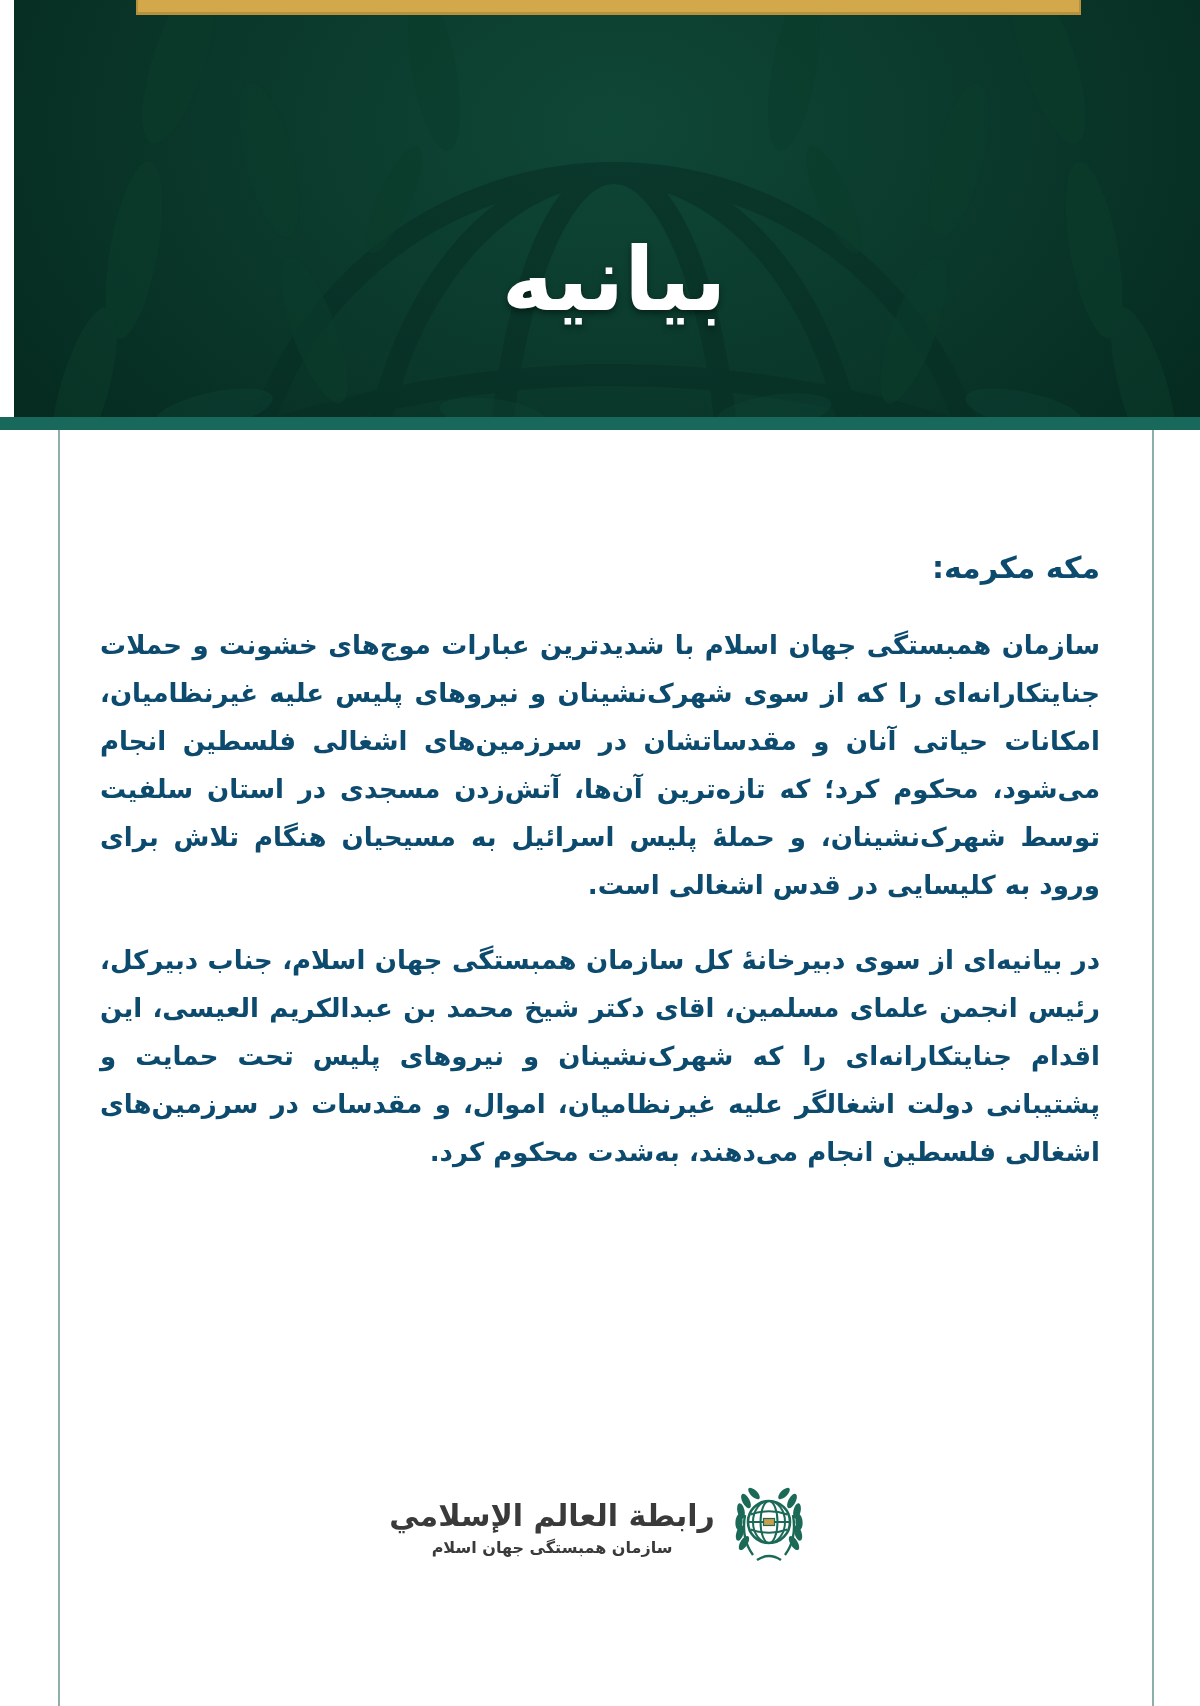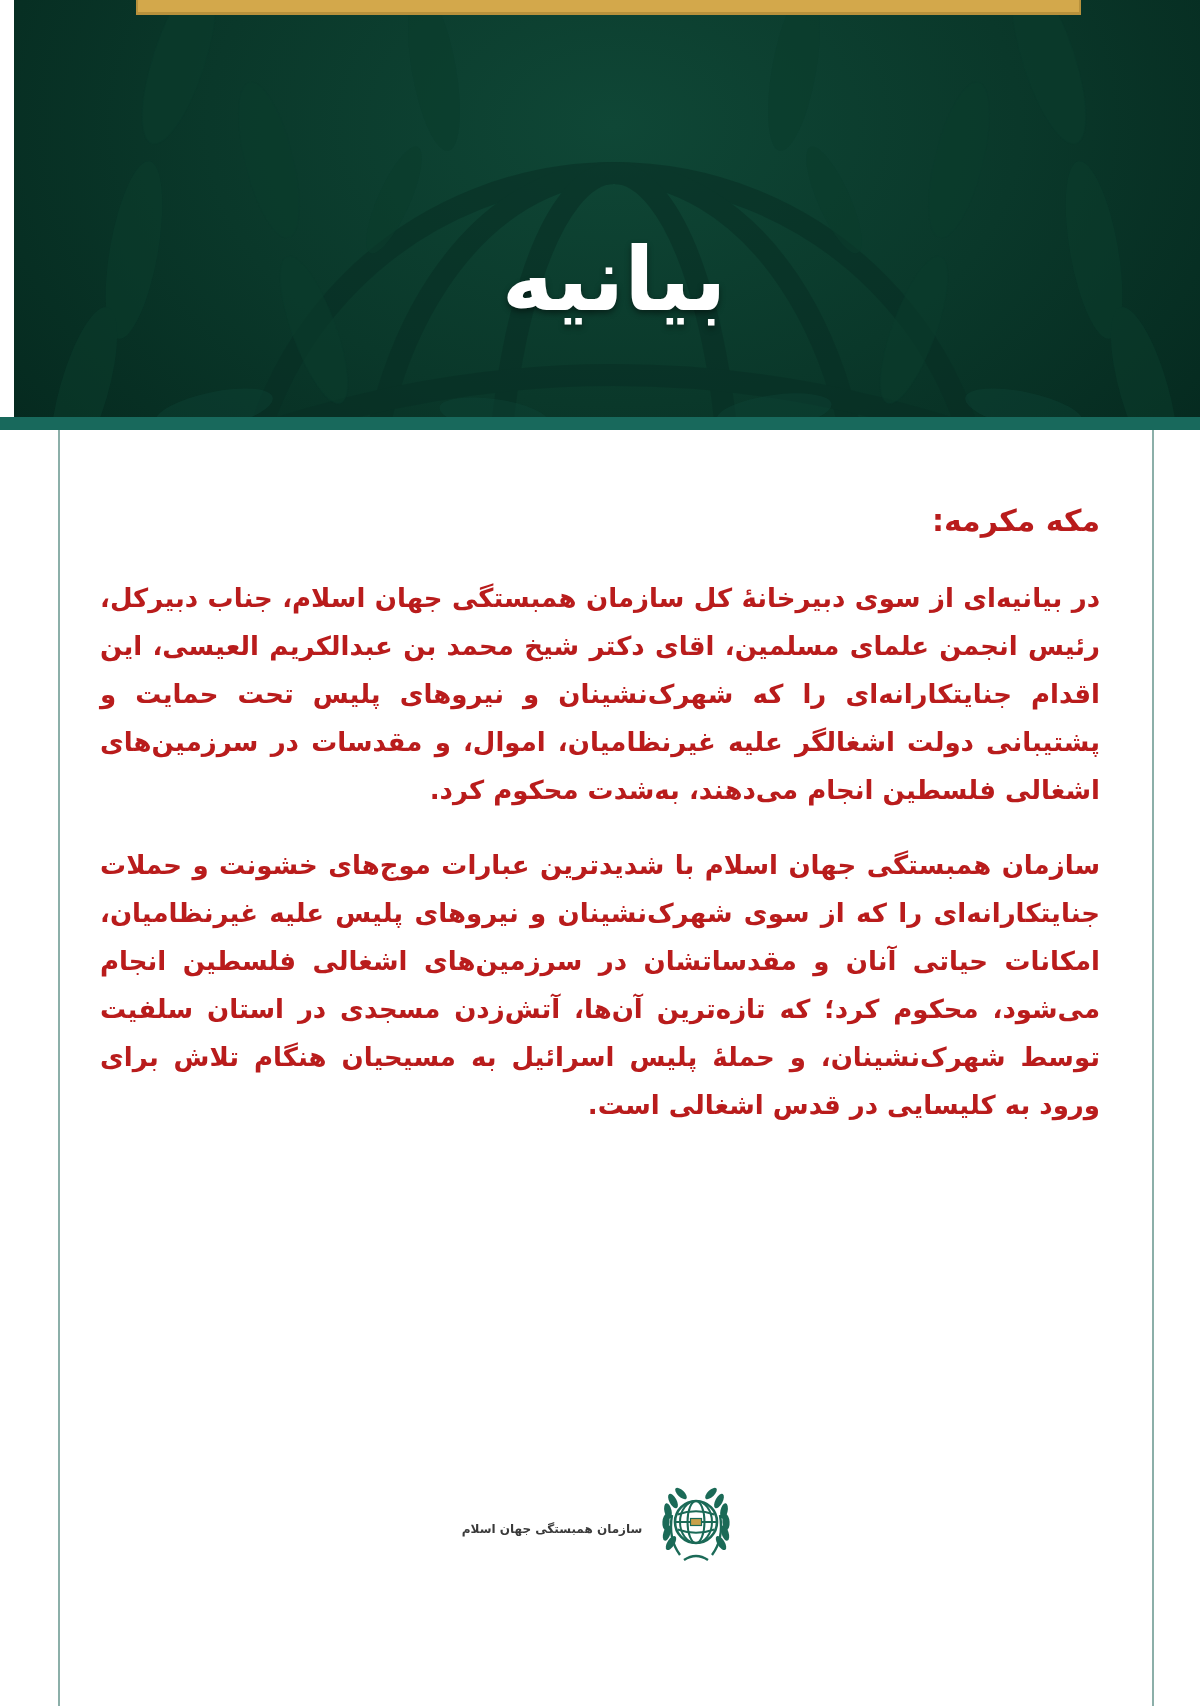--- a/index.html
+++ b/index.html
@@ -72,22 +72,22 @@
     background: #8cafa9;
   }
   .side-rule.left  { left: 58px; }
   .side-rule.right { left: 1152px; }
 
   .letter {
     position: absolute;
     top: 0;
     right: 100px;
     width: 1000px;
-    padding-top: 73px;
-    color: #b91c1c;
+    padding-top: 120px;
+    color: #0c4a6e;
   }
   .salutation {
     font-size: 30px;
     font-weight: bold;
     margin-bottom: 36px;
   }
   .letter p {
     font-size: 26px;
     font-weight: bold;
     line-height: 48px;
@@ -111,21 +111,21 @@
     flex-direction: column;
     align-items: center;
   }
   .logo-calligraphy {
     font-size: 30px;
     font-weight: bold;
     color: #3a3a3a;
     line-height: 1.25;
   }
   .logo-subtitle {
-    font-size: 12px;
+    font-size: 16px;
     font-weight: bold;
     color: #3a3a3a;
     margin-top: 3px;
     text-align: center;
   }
 </style>
 </head>
 <body>
 
 <header class="header">
@@ -170,22 +170,22 @@
 </header>
 
 <div class="divider-bar"></div>
 
 <main class="page-body">
   <div class="side-rule left"></div>
   <div class="side-rule right"></div>
 
   <article class="letter">
     <div class="salutation">مکه مکرمه:</div>
+    <p>سازمان همبستگی جهان اسلام با شدیدترین عبارات موج‌های خشونت و حملات جنایتکارانه‌ای را که از سوی شهرک‌نشینان و نیروهای پلیس علیه غیرنظامیان، امکانات حیاتی آنان و مقدساتشان در سرزمین‌های اشغالی فلسطین انجام می‌شود، محکوم کرد؛ که تازه‌ترین آن‌ها، آتش‌زدن مسجدی در استان سلفیت توسط شهرک‌نشینان، و حملۀ پلیس اسرائیل به مسیحیان هنگام تلاش برای ورود به کلیسایی در قدس اشغالی است.</p>
     <p>در بیانیه‌ای از سوی دبیرخانۀ کل سازمان همبستگی جهان اسلام، جناب دبیرکل، رئیس انجمن علمای مسلمین، اقای دکتر شیخ محمد بن عبدالکریم العیسی، این اقدام جنایتکارانه‌ای را که شهرک‌نشینان و نیروهای پلیس تحت حمایت و پشتیبانی دولت اشغالگر علیه غیرنظامیان، اموال، و مقدسات در سرزمین‌های اشغالی فلسطین انجام می‌دهند، به‌شدت محکوم کرد.</p>
-    <p>سازمان همبستگی جهان اسلام با شدیدترین عبارات موج‌های خشونت و حملات جنایتکارانه‌ای را که از سوی شهرک‌نشینان و نیروهای پلیس علیه غیرنظامیان، امکانات حیاتی آنان و مقدساتشان در سرزمین‌های اشغالی فلسطین انجام می‌شود، محکوم کرد؛ که تازه‌ترین آن‌ها، آتش‌زدن مسجدی در استان سلفیت توسط شهرک‌نشینان، و حملۀ پلیس اسرائیل به مسیحیان هنگام تلاش برای ورود به کلیسایی در قدس اشغالی است.</p>
   </article>
 
   <div class="footer-logo">
 
     <svg width="84" height="84" viewBox="0 0 84 84" aria-hidden="true">
       <g stroke="#1b6a57" stroke-width="2.4" fill="none">
         <path d="M30 75 Q42 67 54 75"></path>
         <path d="M26 70 Q14 54 18 30"></path>
         <path d="M58 70 Q70 54 66 30"></path>
       </g>
@@ -210,16 +210,17 @@
           <ellipse cx="42" cy="37" rx="16" ry="21"></ellipse>
           <path d="M23.5 29.5 Q42 23 60.5 29.5"></path>
           <path d="M21 37 L63 37"></path>
           <path d="M23.5 44.5 Q42 51 60.5 44.5"></path>
         </g>
         <rect x="36.5" y="33.5" width="11" height="7" fill="#c9a14b" stroke="#1b6a57" stroke-width="1.2"></rect>
       </g>
     </svg>
 
     <div class="logo-text-block">
+      <div class="logo-calligraphy" dir="rtl">رابطة العالم الإسلامي</div>
       <div class="logo-subtitle" dir="rtl">سازمان همبستگی جهان اسلام</div>
     </div>
   </div>
 </main>
 
 </body></html>

